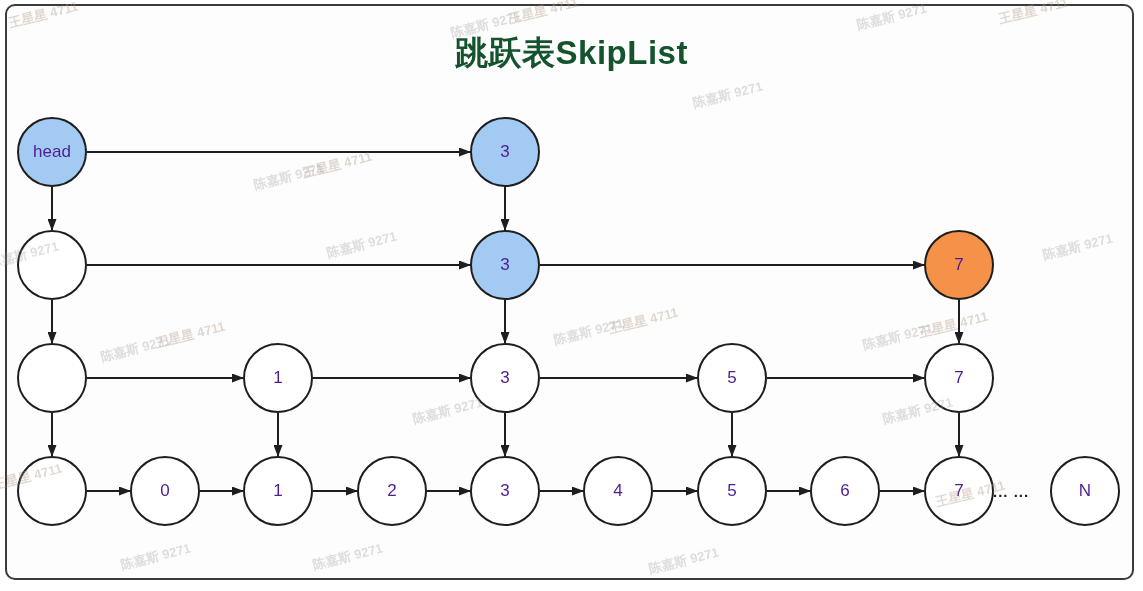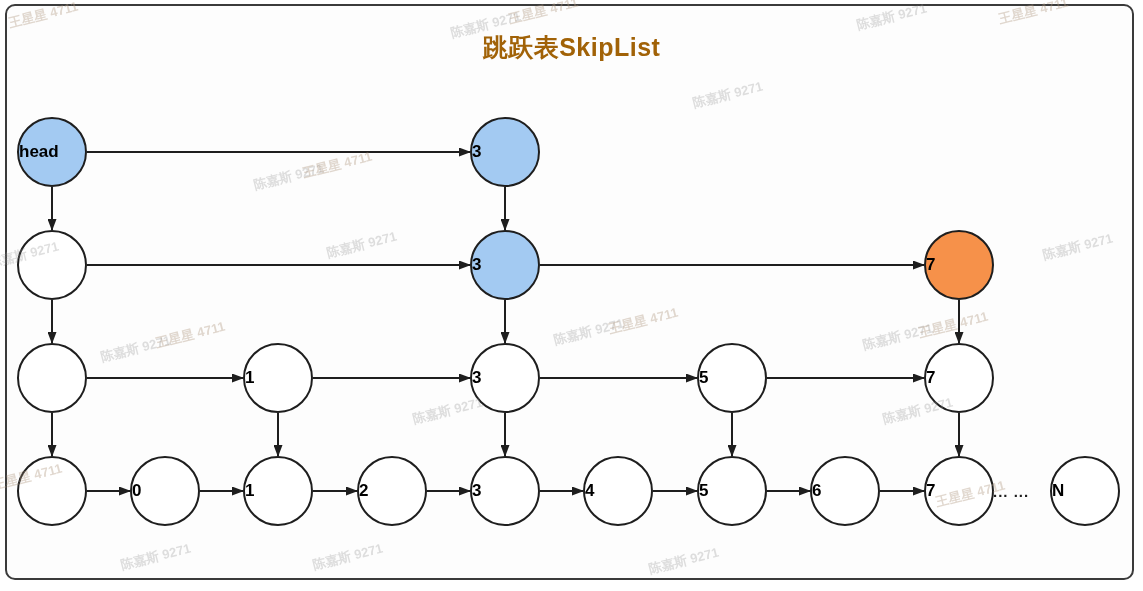--- a/index.html
+++ b/index.html
@@ -6,28 +6,28 @@
   .canvas{
     position:relative;width:1143px;height:591px;background:#ffffff;
     font-family:"Liberation Sans","DejaVu Sans",sans-serif;overflow:hidden;
   }
   .frame{
     position:absolute;left:5px;top:4px;width:1129px;height:576px;
     border:2px solid #3b3b3b;border-radius:10px;background:#fdfdfd;box-sizing:border-box;
   }
   .title{
     position:absolute;left:0;top:31px;width:100%;text-align:center;
-    font-size:25px;font-weight:600;color:#a16207;letter-spacing:0.5px;z-index:5;
+    font-size:33px;font-weight:600;color:#14532d;letter-spacing:0.5px;z-index:5;
   }
   svg.arrows{position:absolute;left:0;top:0;z-index:2;}
   .node{
     position:absolute;width:70px;height:70px;box-sizing:border-box;
     border:2.5px solid #1e1e1e;border-radius:50%;background:#ffffff;
-    display:flex;align-items:center;justify-content:flex-start;
-    font-size:17px;color:#000000;z-index:3;font-weight:bold;
+    display:flex;align-items:center;justify-content:center;
+    font-size:17px;color:#4c1d95;z-index:3;
   }
   .node.blue{background:#A3CAF2;}
   .node.orange{background:#F6914A;}
   .ellipsis{
     position:absolute;z-index:3;font-size:15px;font-weight:700;color:#1e1e1e;
     letter-spacing:1px;
   }
   .wm{
     position:absolute;white-space:nowrap;transform:rotate(-14deg);
     font-size:13px;z-index:6;pointer-events:none;font-weight:600;

